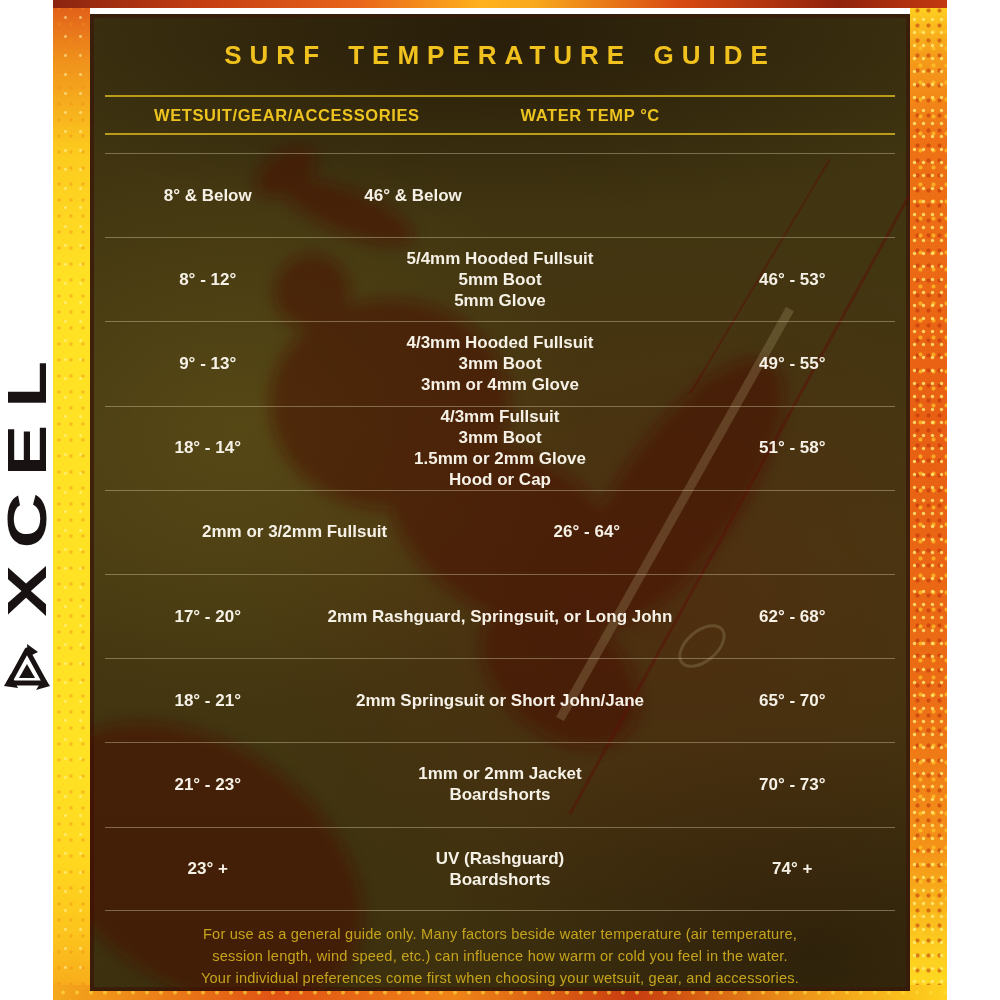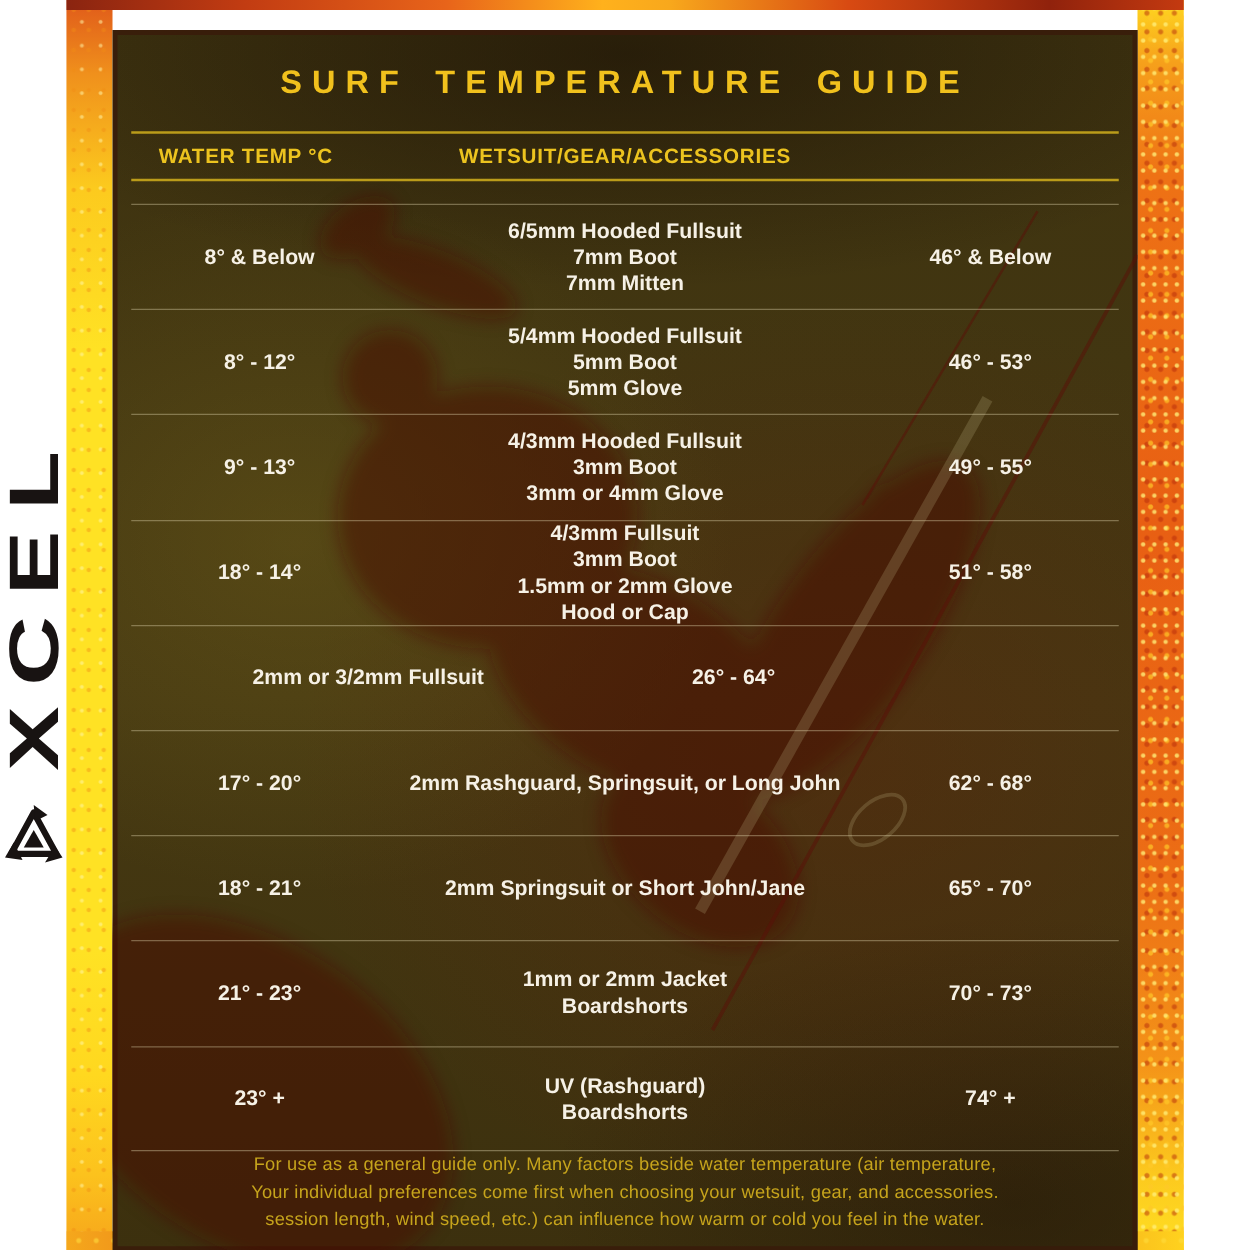--- a/index.html
+++ b/index.html
@@ -25,21 +25,21 @@
       radial-gradient(circle, rgba(255,220,60,.6) 0 1.5px, transparent 2.5px) 3px 2px/14px 11px,
       linear-gradient(to right,#f5a81c 0%,#e05214 25%,#ef8418 45%,#c83c10 65%,#ef9a1a 85%,#ffd21e 100%);}
   
   .brand-strip{position:absolute;left:0;top:0;width:53px;height:1000px;background:#ffffff;}
   .xcel-word{position:absolute;left:0;top:310px;width:53px;height:340px;
     display:flex;align-items:center;justify-content:center;}
   .xcel-word span{display:block;transform:rotate(-90deg) scaleX(1.38);white-space:nowrap;
     font-size:56px;font-weight:bold;letter-spacing:12px;color:#181312;}
   .xcel-icon{position:absolute;left:3px;top:642px;width:48px;height:52px;}
   
-  .panel{position:absolute;left:90px;top:24px;width:820px;height:977px;
+  .panel{position:absolute;left:90px;top:14px;width:820px;height:977px;
     box-shadow:inset 0 0 0 4px rgba(58,26,10,.8);
     background:
       radial-gradient(ellipse 500px 400px at 18% 42%, rgba(128,110,30,.30), transparent 70%),
       radial-gradient(ellipse 620px 520px at 72% 60%, rgba(96,30,12,.35), transparent 72%),
       radial-gradient(ellipse 720px 250px at 50% 2%, rgba(22,12,4,.55), transparent 75%),
       radial-gradient(ellipse 520px 320px at 88% 96%, rgba(30,16,6,.45), transparent 72%),
       linear-gradient(#3e3310,#463912 55%,#3c300e);}
   .silhouette{position:absolute;left:0;top:0;width:820px;height:977px;pointer-events:none;}
   .content{position:absolute;left:0;top:0;width:820px;height:977px;}
   .title{position:absolute;left:0;top:0;width:100%;height:82px;margin:0;
@@ -54,21 +54,21 @@
   .c-mid{width:48%;}
   .c-right{width:26%;}
   .head{font-size:16.5px;font-weight:bold;letter-spacing:.6px;color:#ecc31f;}
   .t-body{position:absolute;top:139px;left:0;right:0;}
   .t-row{display:flex;align-items:center;height:84.2px;margin:0 15px;box-sizing:border-box;
     border-top:1px solid rgba(228,218,178,.38);}
   .t-row .col{font-size:17px;font-weight:bold;color:#f6f1e6;line-height:20px;}
   .gear div{margin:1px 0;}
   .footer{position:absolute;top:896px;left:15px;right:15px;height:80px;
     border-top:1px solid rgba(228,218,178,.4);box-sizing:border-box;
-    text-align:center;
+    text-align:center;padding-top:12px;
     font-size:14.6px;color:#c6a41c;line-height:22px;letter-spacing:.2px;}
 </style>
 </head>
 <body>
 
 <div class="page">
 
   <div class="flame flame-left"></div>
   <div class="flame flame-right"></div>
   <div class="flame flame-top"></div>
@@ -114,33 +114,28 @@
         <line x1="700" y1="295" x2="470" y2="705" stroke-width="9"></line>
         <ellipse cx="612" cy="632" rx="26" ry="15" transform="rotate(-40 612 632)" stroke-width="3"></ellipse>
       </g>
     </svg>
 
     <div class="content">
       <h1 class="title">SURF TEMPERATURE GUIDE</h1>
 
       <div class="rule rule-top"></div>
       <div class="head-row">
+        <div class="col c-mid head">WETSUIT/GEAR/ACCESSORIES</div>
         <div class="col c-left head">WATER TEMP °C</div>
-        <div class="col c-mid head">WETSUIT/GEAR/ACCESSORIES</div>
       </div>
       <div class="rule rule-bot"></div>
 
       <div class="t-body">
   <div class="t-row">
     <div class="col c-left">8° &amp; Below</div>
-    <div class="col c-mid gear">
-              <div>6/5mm Hooded Fullsuit</div>
-              <div>7mm Boot</div>
-              <div>7mm Mitten</div>
-            </div>
     <div class="col c-right">46° &amp; Below</div>
   </div>
 
   <div class="t-row">
     <div class="col c-left">8° - 12°</div>
     <div class="col c-mid gear">
               <div>5/4mm Hooded Fullsuit</div>
               <div>5mm Boot</div>
               <div>5mm Glove</div>
             </div>
@@ -205,18 +200,18 @@
     <div class="col c-mid gear">
               <div>UV (Rashguard)</div>
               <div>Boardshorts</div>
             </div>
     <div class="col c-right">74° +</div>
   </div>
 </div>
 
       <div class="footer">
         <div>For use as a general guide only. Many factors beside water temperature (air temperature,</div>
+        <div>session length, wind speed, etc.) can influence how warm or cold you feel in the water.</div>
         <div>Your individual preferences come first when choosing your wetsuit, gear, and accessories.</div>
-        <div>session length, wind speed, etc.) can influence how warm or cold you feel in the water.</div>
       </div>
     </div>
   </div>
 </div>
 
 </body></html>

